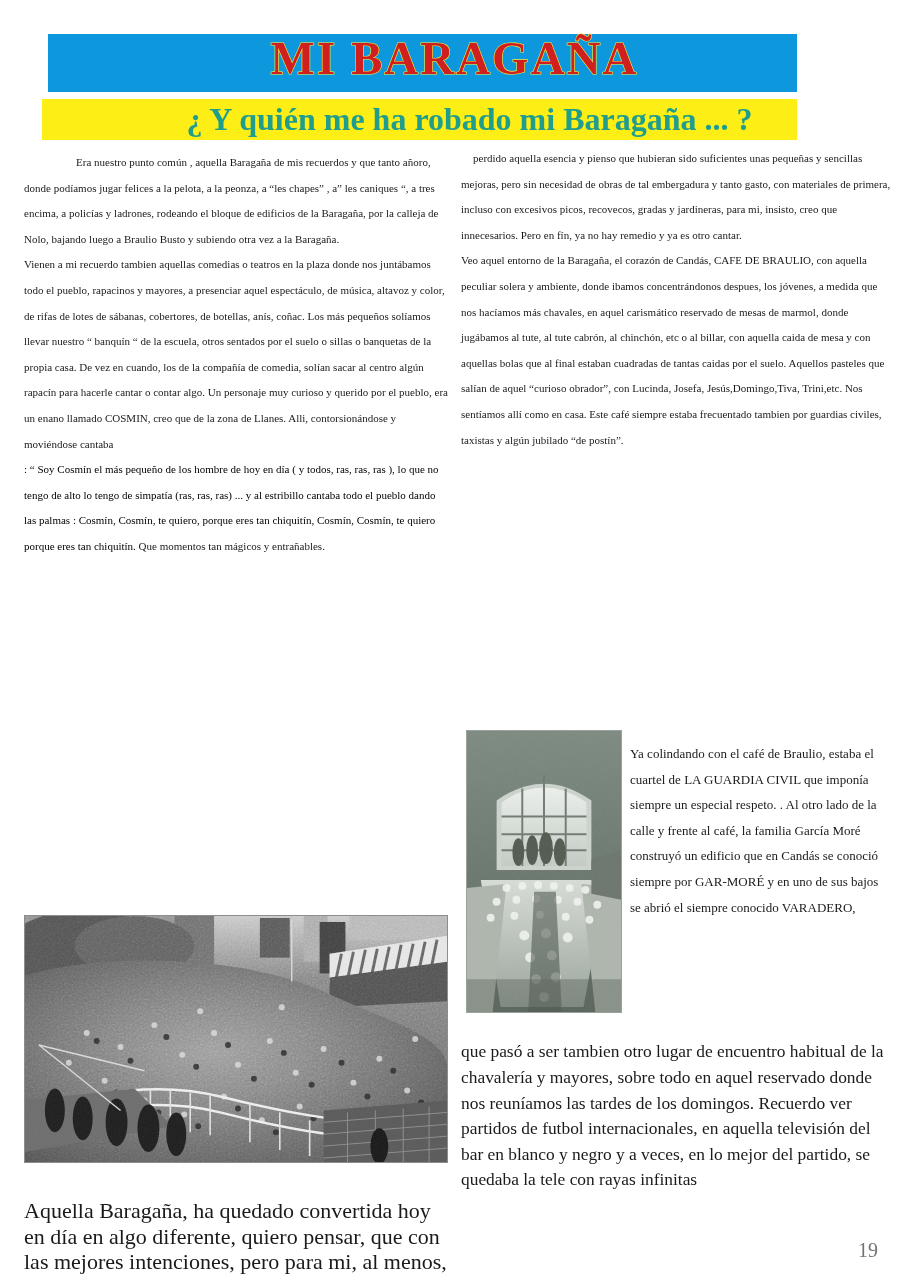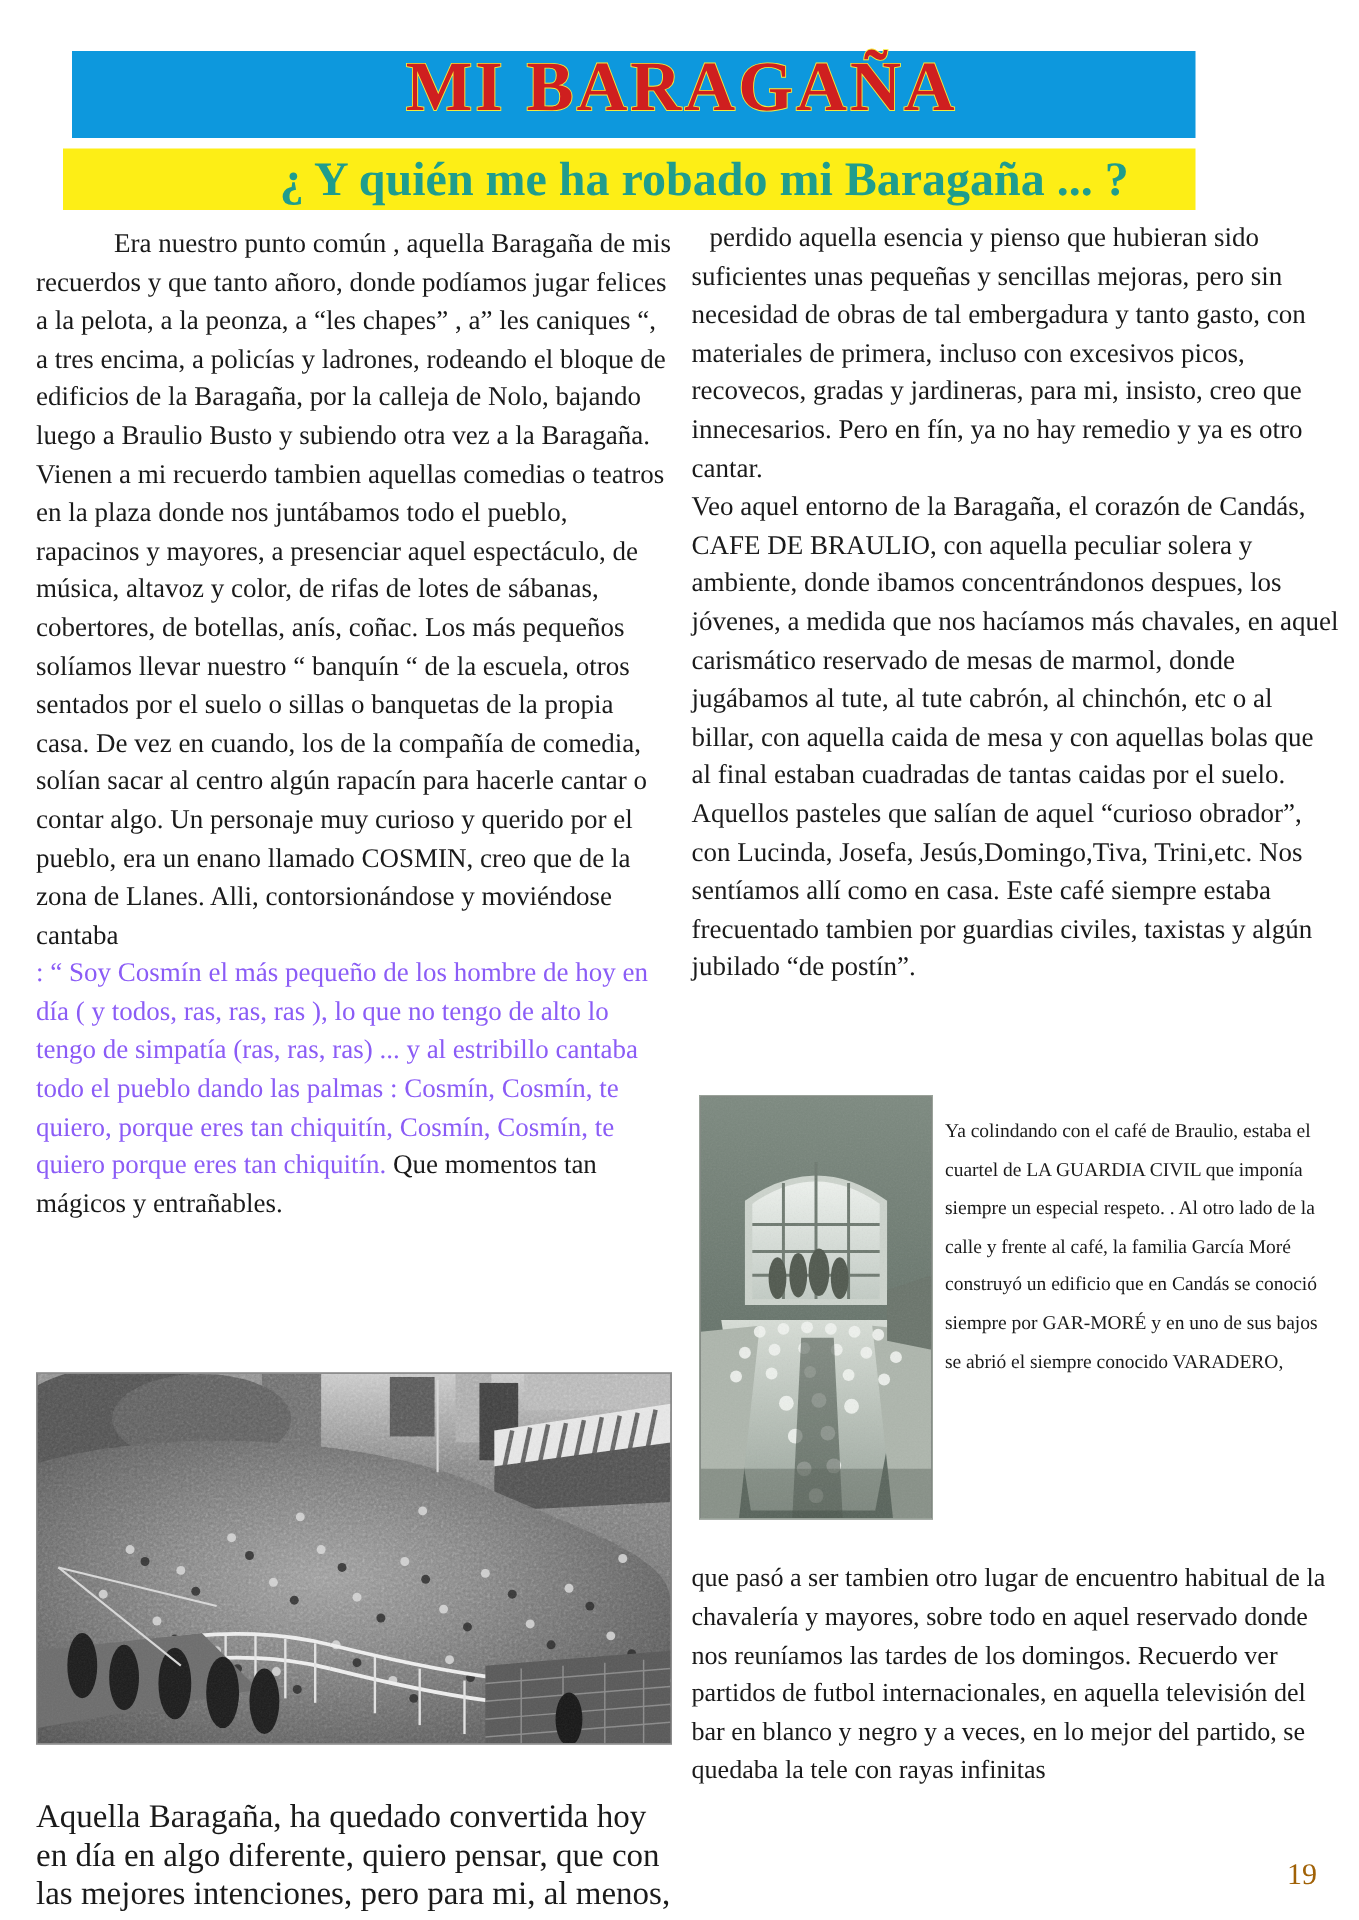--- a/index.html
+++ b/index.html
@@ -58,31 +58,31 @@
     font-size: 32px;
     font-weight: bold;
     color: #1f9d8d;
     line-height: 48px;
     white-space: nowrap;
   }
 
   
   .col {
     position: absolute;
-    font-size: 18px;
+    font-size: 11px;
     line-height: 25.6px;
     text-align: left;
   }
   #col-left  { left: 24px;  top: 150px; width: 424px; }
   #col-right { left: 461px; top: 146px; width: 432px; }
 
   .col p { margin: 0; }
   .indent { text-indent: 52px; }
   .indent-sm { text-indent: 12px; }
-  .red-quote { color: #8b5cf6; }
+  .red-quote { color: #000000; }
 
   
   .photo {
     position: absolute;
     overflow: hidden;
     background: #6e6e6e;
   }
   #photo-plaza {
     left: 24px; top: 915px;
     width: 424px; height: 248px;
@@ -118,21 +118,21 @@
     left: 461px; top: 1022px;
     width: 432px;
     font-size: 17.4px;
     line-height: 25.6px;
   }
 
   #page-number {
     position: absolute;
     right: 28px; bottom: 18px;
     font-size: 20px;
-    color: #a16207;
+    color: #737373;
     text-align: center;
   }
 </style>
 </head>
 <body>
 
 <div id="masthead">
   <div class="banner-blue"></div>
   <div class="banner-yellow"></div>
   <div class="title-main">MI BARAGAÑA</div>

